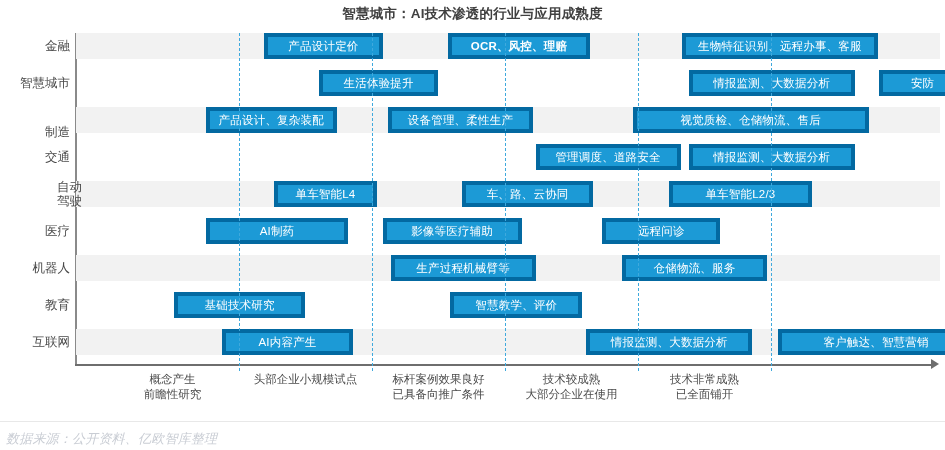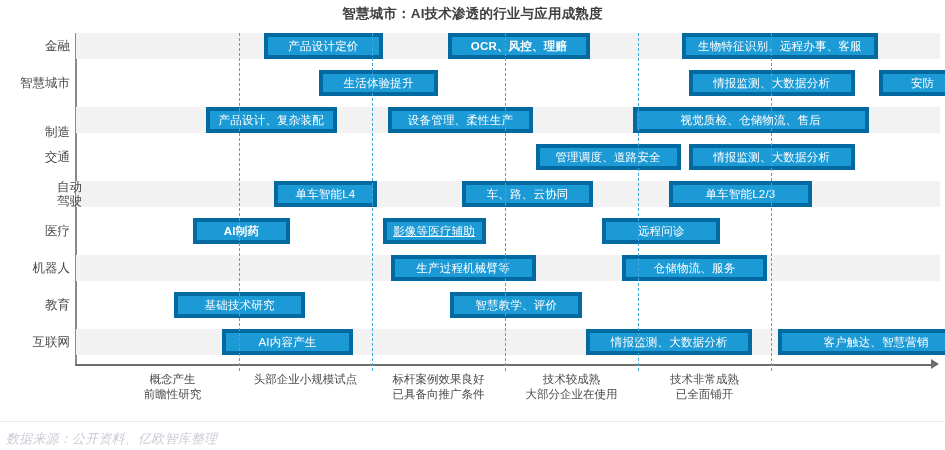--- a/index.html
+++ b/index.html
@@ -127,22 +127,22 @@
       <div class="row" style="top: 111px;">
         <div class="bar" style="left: 459.59px; width: 144.97px;">管理调度、道路安全</div>
         <div class="bar" style="left: 612.54px; width: 166.25px;">情报监测、大数据分析</div>
       </div>
       <div class="row banded" style="top: 148px;">
         <div class="bar" style="left: 197.58px; width: 103.74px;">单车智能L4</div>
         <div class="bar" style="left: 386.44px; width: 130.34px;">车、路、云协同</div>
         <div class="bar" style="left: 592.59px; width: 143.64px;">单车智能L2/3</div>
       </div>
       <div class="row" style="top: 185px;">
-        <div class="bar" style="left: 117px; width: 97px; font-weight: bold;">AI制药</div>
-        <div class="bar" style="left: 306.64px; width: 103px; text-decoration: underline;">影像等医疗辅助</div>
+        <div class="bar" style="left: 130px; width: 142px;">AI制药</div>
+        <div class="bar" style="left: 306.64px; width: 139px;">影像等医疗辅助</div>
         <div class="bar" style="left: 526.09px; width: 118.37px;">远程问诊</div>
       </div>
       <div class="row banded" style="top: 222px;">
         <div class="bar" style="left: 314.62px; width: 144.97px;">生产过程机械臂等</div>
         <div class="bar" style="left: 546.04px; width: 144.97px;">仓储物流、服务</div>
       </div>
       <div class="row" style="top: 259px;">
         <div class="bar" style="left: 97.83px; width: 131.67px;">基础技术研究</div>
         <div class="bar" style="left: 374.47px; width: 131.67px;">智慧教学、评价</div>
       </div>

